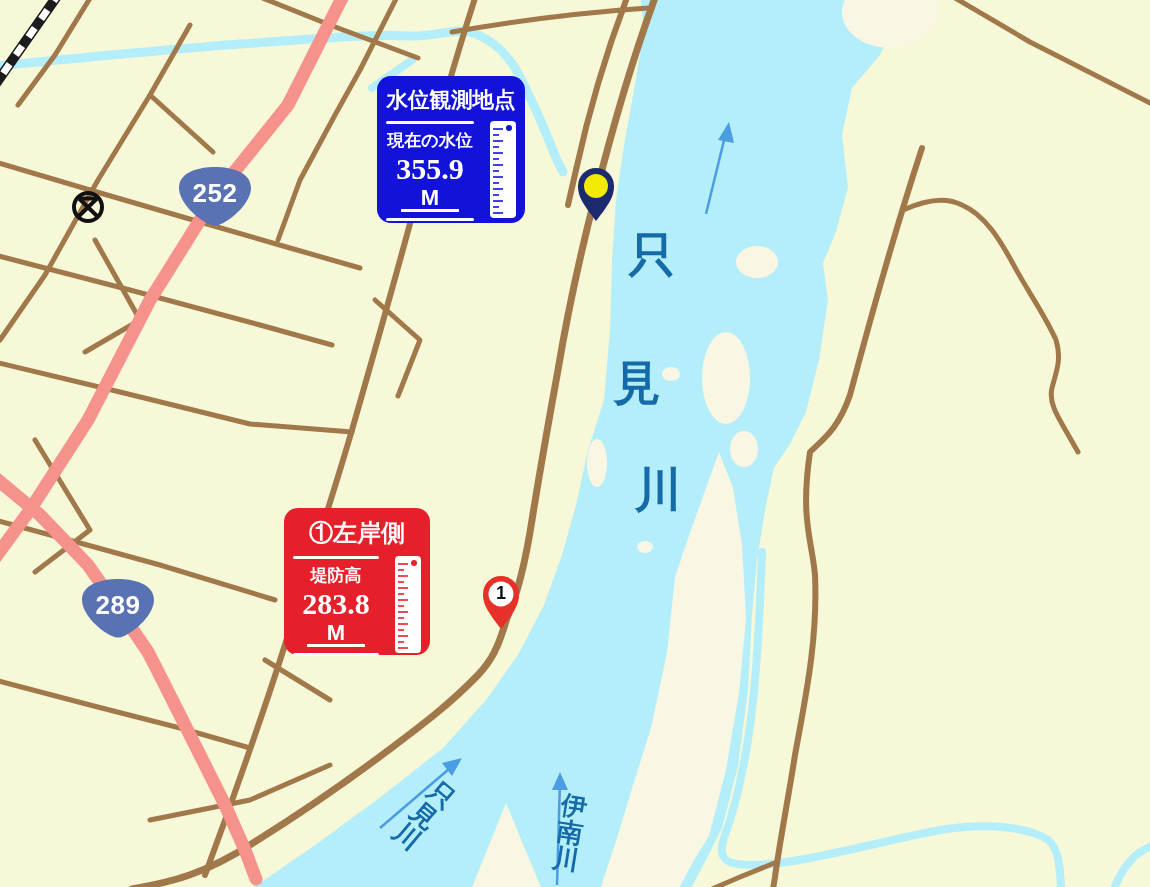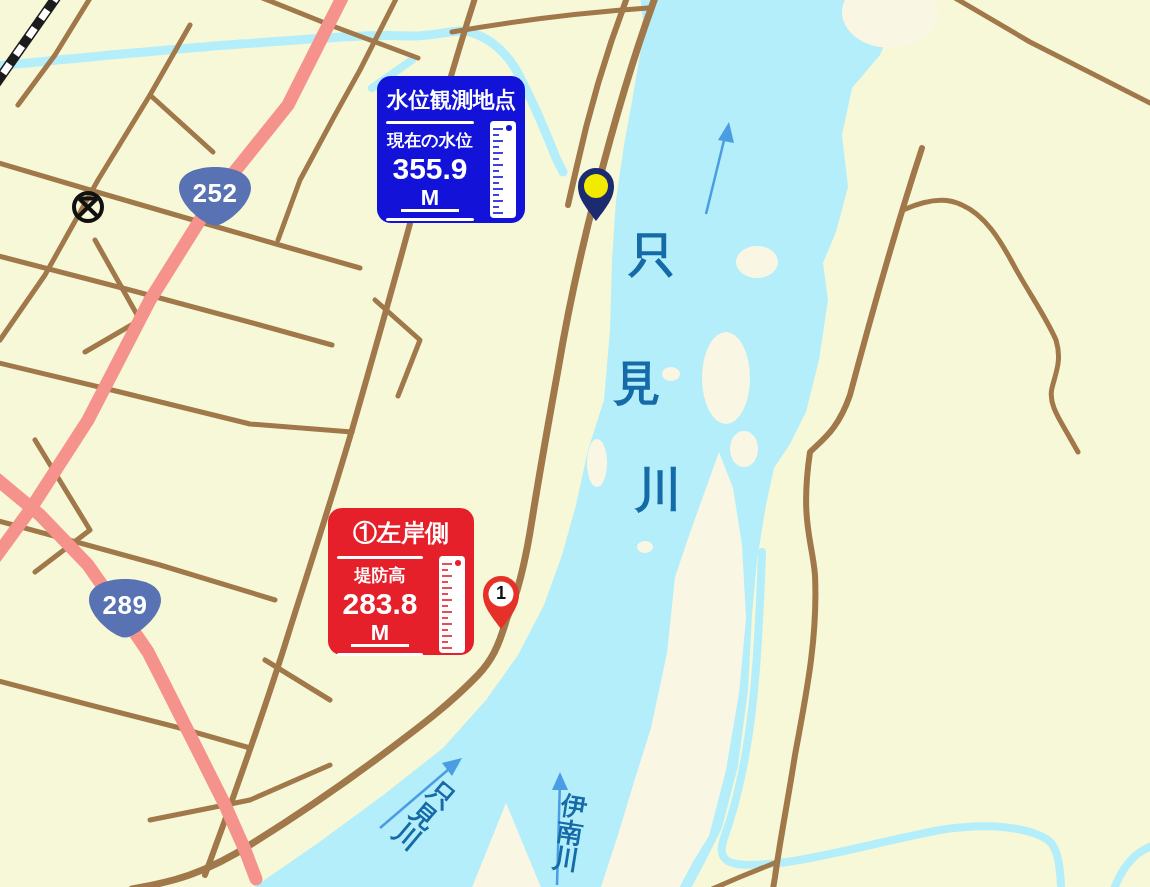--- a/index.html
+++ b/index.html
@@ -13,29 +13,29 @@
   .highway{stroke:var(--c-highway,#f6928c);fill:none;stroke-linecap:round;stroke-linejoin:round;}
   .stream{stroke:var(--c-water,#b5eefb);fill:none;stroke-linecap:round;stroke-linejoin:round;}
   .rail-base{stroke:#1c1c1c;stroke-width:10;fill:none;}
   .rail-dash{stroke:#ffffff;stroke-width:7;fill:none;stroke-dasharray:11 11;}
   .flow-line{stroke:var(--c-flow_arrow,#4a9de2);stroke-width:2.5;fill:none;}
   .flow-head{fill:var(--c-flow_arrow,#4a9de2);}
   
   .ov{position:absolute;}
   .infobox{border-radius:14px;color:#fff;text-align:center;padding:7px 9px 9px;}
   .infobox.blue{background:var(--c-water_level_box,#1212d8);}
-  .infobox.red{background:var(--c-levee_box,#e6202a);margin-left:44px;}
+  .infobox.red{background:var(--c-levee_box,#e6202a);}
   .infobox .ib-title{font-size:21.5px;font-weight:bold;letter-spacing:0;white-space:nowrap;margin-top:2px;}
   .infobox.red .ib-title{font-size:24px;}
   .ib-row{display:flex;align-items:stretch;margin-top:7px;gap:16px;}
   .ib-col{flex:1;display:flex;flex-direction:column;align-items:center;}
   .ib-hr{height:3px;background:#fff;border-radius:2px;width:100%;}
   .ib-label{font-size:17px;font-weight:bold;margin-top:5px;white-space:nowrap;}
   .infobox.red .ib-label{font-size:17px;}
-  .ib-value{font-size:30px;font-weight:bold;line-height:1.12;}
+  .ib-value{font-size:30px;font-weight:bold;line-height:1.12;font-family:Liberation Serif, serif;}
   .ib-unit{font-size:22px;font-weight:bold;line-height:1.05;border-bottom:3px solid #fff;padding:0 20px;margin-bottom:6px;}
   .ib-hr.bottom{margin-top:auto;}
   .ruler{flex:0 0 26px;}
   .badge{width:76px;height:62px;display:flex;align-items:center;justify-content:center;}
   .badge svg{position:absolute;left:0;top:0;}
   .badge .badge-num{position:relative;color:#fff;font-size:26px;font-weight:bold;margin-top:-8px;letter-spacing:0.5px;}
   .pin{width:44px;height:56px;}
   .pin svg{position:absolute;left:0;top:0;}
   .pin .pin-num{position:absolute;left:0;top:8px;width:44px;text-align:center;font-size:18px;font-weight:bold;color:#111;}
   .river-char{position:absolute;transform:translate(-50%,-50%);font-size:47px;font-weight:bold;color:var(--c-river_label,#156ba8);}
@@ -160,28 +160,28 @@
     </svg>
   </div>
 
   <div class="ov badge" style="left:177px;top:166px;">
     <svg width="76" height="62" viewBox="-38 -30 76 62">
       <path fill="var(--c-badge,#5872b3)" d="M -36,-8 C -36,-24 -16,-29 0,-29 C 16,-29 36,-24 36,-8 C 36,6 18,23 6,28 C 2,30 -2,30 -6,28 C -18,23 -36,6 -36,-8 Z"></path>
     </svg>
     <span class="badge-num">252</span>
   </div>
 
-  <div class="ov badge" style="left:87px;top:578px;">
+  <div class="ov badge" style="left:80px;top:578px;">
     <svg width="76" height="62" viewBox="-38 -30 76 62">
       <path fill="var(--c-badge,#5872b3)" d="M -36,-8 C -36,-24 -16,-29 0,-29 C 16,-29 36,-24 36,-8 C 36,6 18,23 6,28 C 2,30 -2,30 -6,28 C -18,23 -36,6 -36,-8 Z"></path>
     </svg>
     <span class="badge-num">289</span>
   </div>
 
-  <div class="ov infobox blue" style="left:377px;top:76px;width:148px;height:147px;text-align:right;">
+  <div class="ov infobox blue" style="left:377px;top:76px;width:148px;height:147px;">
     <div class="ib-title">水位観測地点</div>
     <div class="ib-row">
       <div class="ib-col">
         <div class="ib-hr"></div>
         <div class="ib-label">現在の水位</div>
         <div class="ib-value">355.9</div>
         <div class="ib-unit">M</div>
         <div class="ib-hr bottom"></div>
       </div>
       <svg class="ruler" width="26" height="97" viewBox="0 0 26 97">

